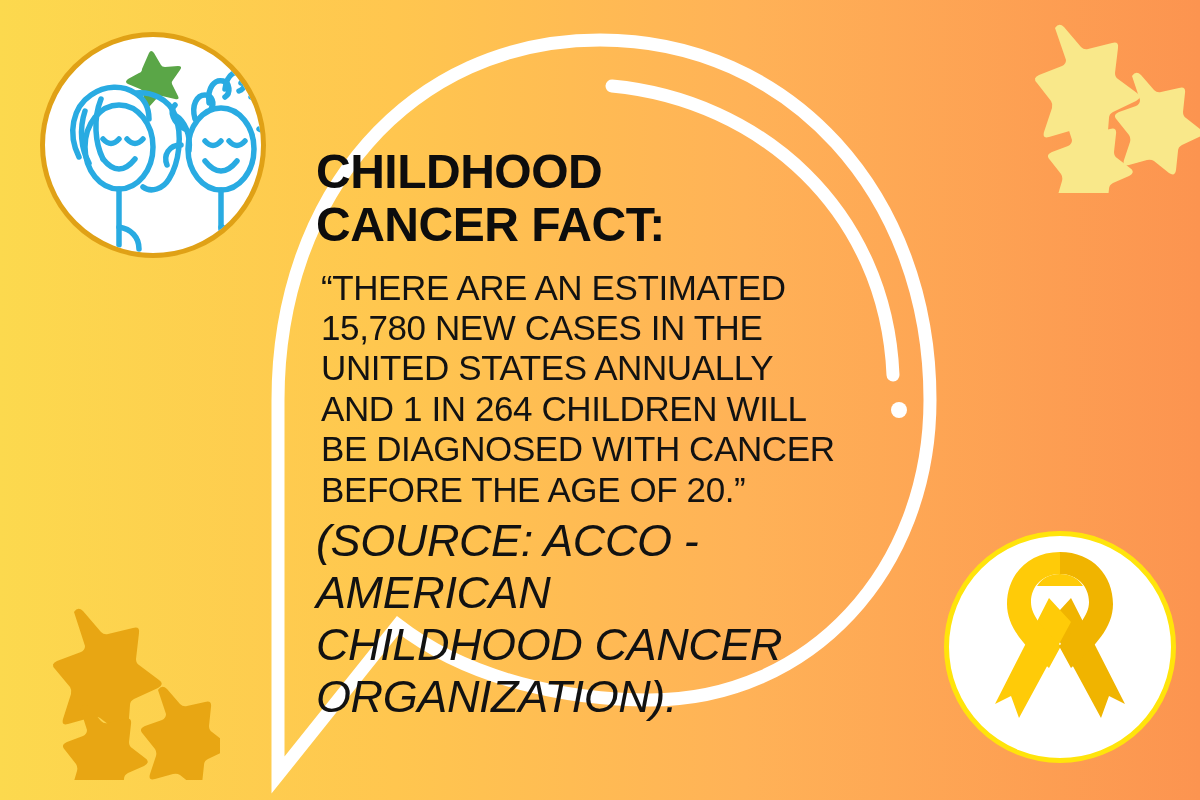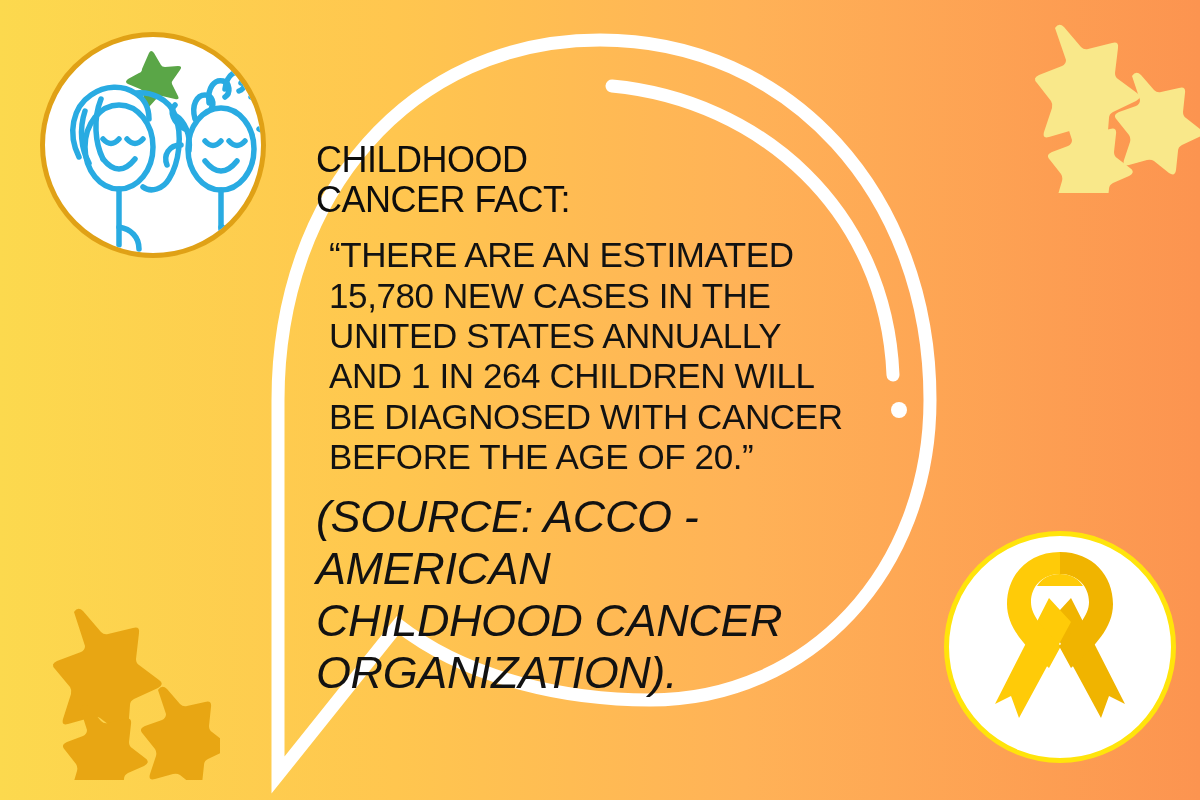--- a/index.html
+++ b/index.html
@@ -33,34 +33,34 @@
 
   
   #text-block {
     position: absolute;
     left: 316px;
     top: 132px;
     width: 580px;
   }
   #headline {
     color: #0d0d0d;
-    font-size: 36px;
-    font-weight: 400;
+    font-size: 48px;
+    font-weight: 700;
     line-height: 1.10;
     letter-spacing: -0.5px;
-    margin: 8px 0 16px 0;
+    margin: 14px 0 16px 0;
     white-space: pre-line;
   }
   #quote-body {
     color: #121212;
     font-size: 35px;
     font-weight: 400;
     line-height: 1.155;
     letter-spacing: -0.4px;
-    margin: 13px;
+    margin: 5px;
     white-space: pre-line;
   }
   #quote-source {
     color: #121212;
     font-size: 45px;
     font-weight: 400;
     font-style: italic;
     line-height: 1.155;
     letter-spacing: -0.4px;
     margin: 0;

